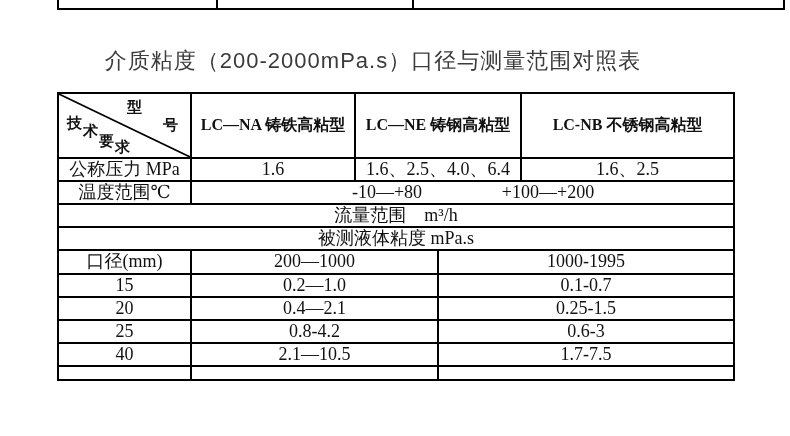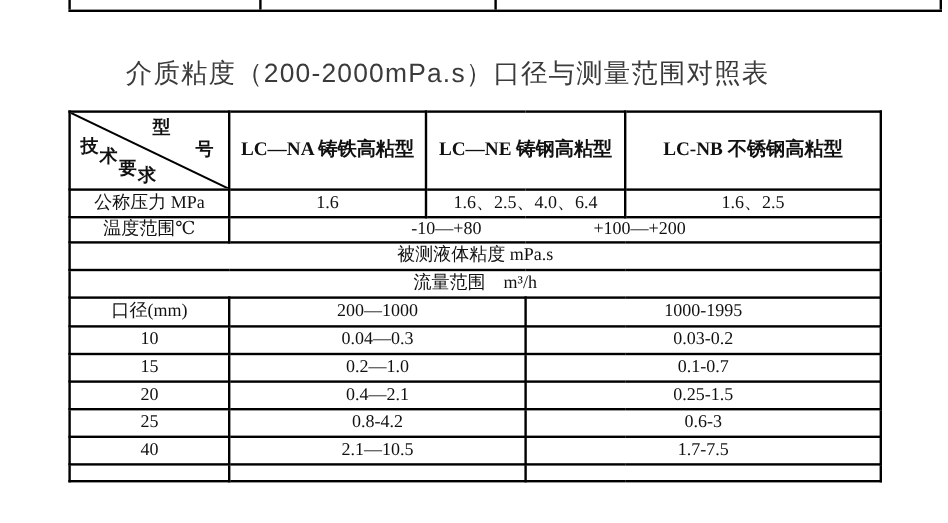--- a/index.html
+++ b/index.html
@@ -16,35 +16,35 @@
     font-family:"Liberation Sans","DejaVu Sans",sans-serif;
     font-size:22px;font-weight:400;letter-spacing:1px;color:#3b3b3b;
   }
   
   table.main{
     position:absolute;left:57px;top:92px;width:676px;
     border-collapse:collapse;table-layout:fixed;
   }
   table.main td{
     border:2px solid #000;text-align:center;vertical-align:middle;
-    font-size:15px;padding:0;line-height:1.15;overflow:hidden;white-space:nowrap;
+    font-size:18px;padding:0;line-height:1.15;overflow:hidden;white-space:nowrap;
   }
   tr.r-head td{height:63px;font-weight:bold;font-size:16px;}
   tr.r-std td{height:21px;}
   tr.r-tmp td{height:19px;}
   tr.r-acc td{height:18px;}
   tr.r-dia td{height:22px;margin-left:36px;}
   tr.r-part td{height:12px;}
   
   td.corner{position:relative;font-weight:normal;font-size:15px;}
   td.corner svg{position:absolute;left:0;top:0;width:100%;height:100%;}
   td.corner .ch{position:absolute;font-size:15px;line-height:1;}
   
   td.poscell{position:relative;}
-  td.poscell .pv{position:absolute;top:50%;transform:translate(-50%,-50%);white-space:nowrap;}
+  td.poscell .pv{position:absolute;top:50%;transform:translate(-50%,-50%);white-space:nowrap;margin-left:15px;}
 </style>
 </head>
 <body>
 
 <div class="page">
 
   <div class="top-frag">
     <span class="tick" style="left:0;"></span>
     <span class="tick" style="left:159px;"></span>
     <span class="tick" style="left:355px;"></span>
@@ -90,38 +90,33 @@
     <tr class="r-tmp">
       <td>温度范围℃</td>
       <td colspan="4" class="poscell">
         <span class="pv" style="left:180px;">-10—+80</span>
         <span class="pv" style="left:341px;">+100—+200</span>
       </td>
     </tr>
 
 
     <tr class="r-std">
-      <td colspan="5">被测液体粘度 mPa.s</td>
+      <td colspan="5">流量范围　m³/h</td>
     </tr>
 
     <tr class="r-std">
-      <td colspan="5">流量范围　m³/h</td>
+      <td colspan="5">被测液体粘度 mPa.s</td>
     </tr>
 
     <tr class="r-dia">
       <td>口径(mm)</td>
       <td colspan="2">200—1000</td>
       <td colspan="2">1000-1995</td>
     </tr>
 
-    <tr class="r-std">
-      <td>10</td>
-      <td colspan="2">0.04—0.3</td>
-      <td colspan="2">0.03-0.2</td>
-    </tr>
     <tr class="r-std">
       <td>15</td>
       <td colspan="2">0.2—1.0</td>
       <td colspan="2">0.1-0.7</td>
     </tr>
     <tr class="r-std">
       <td>20</td>
       <td colspan="2">0.4—2.1</td>
       <td colspan="2">0.25-1.5</td>
     </tr>

